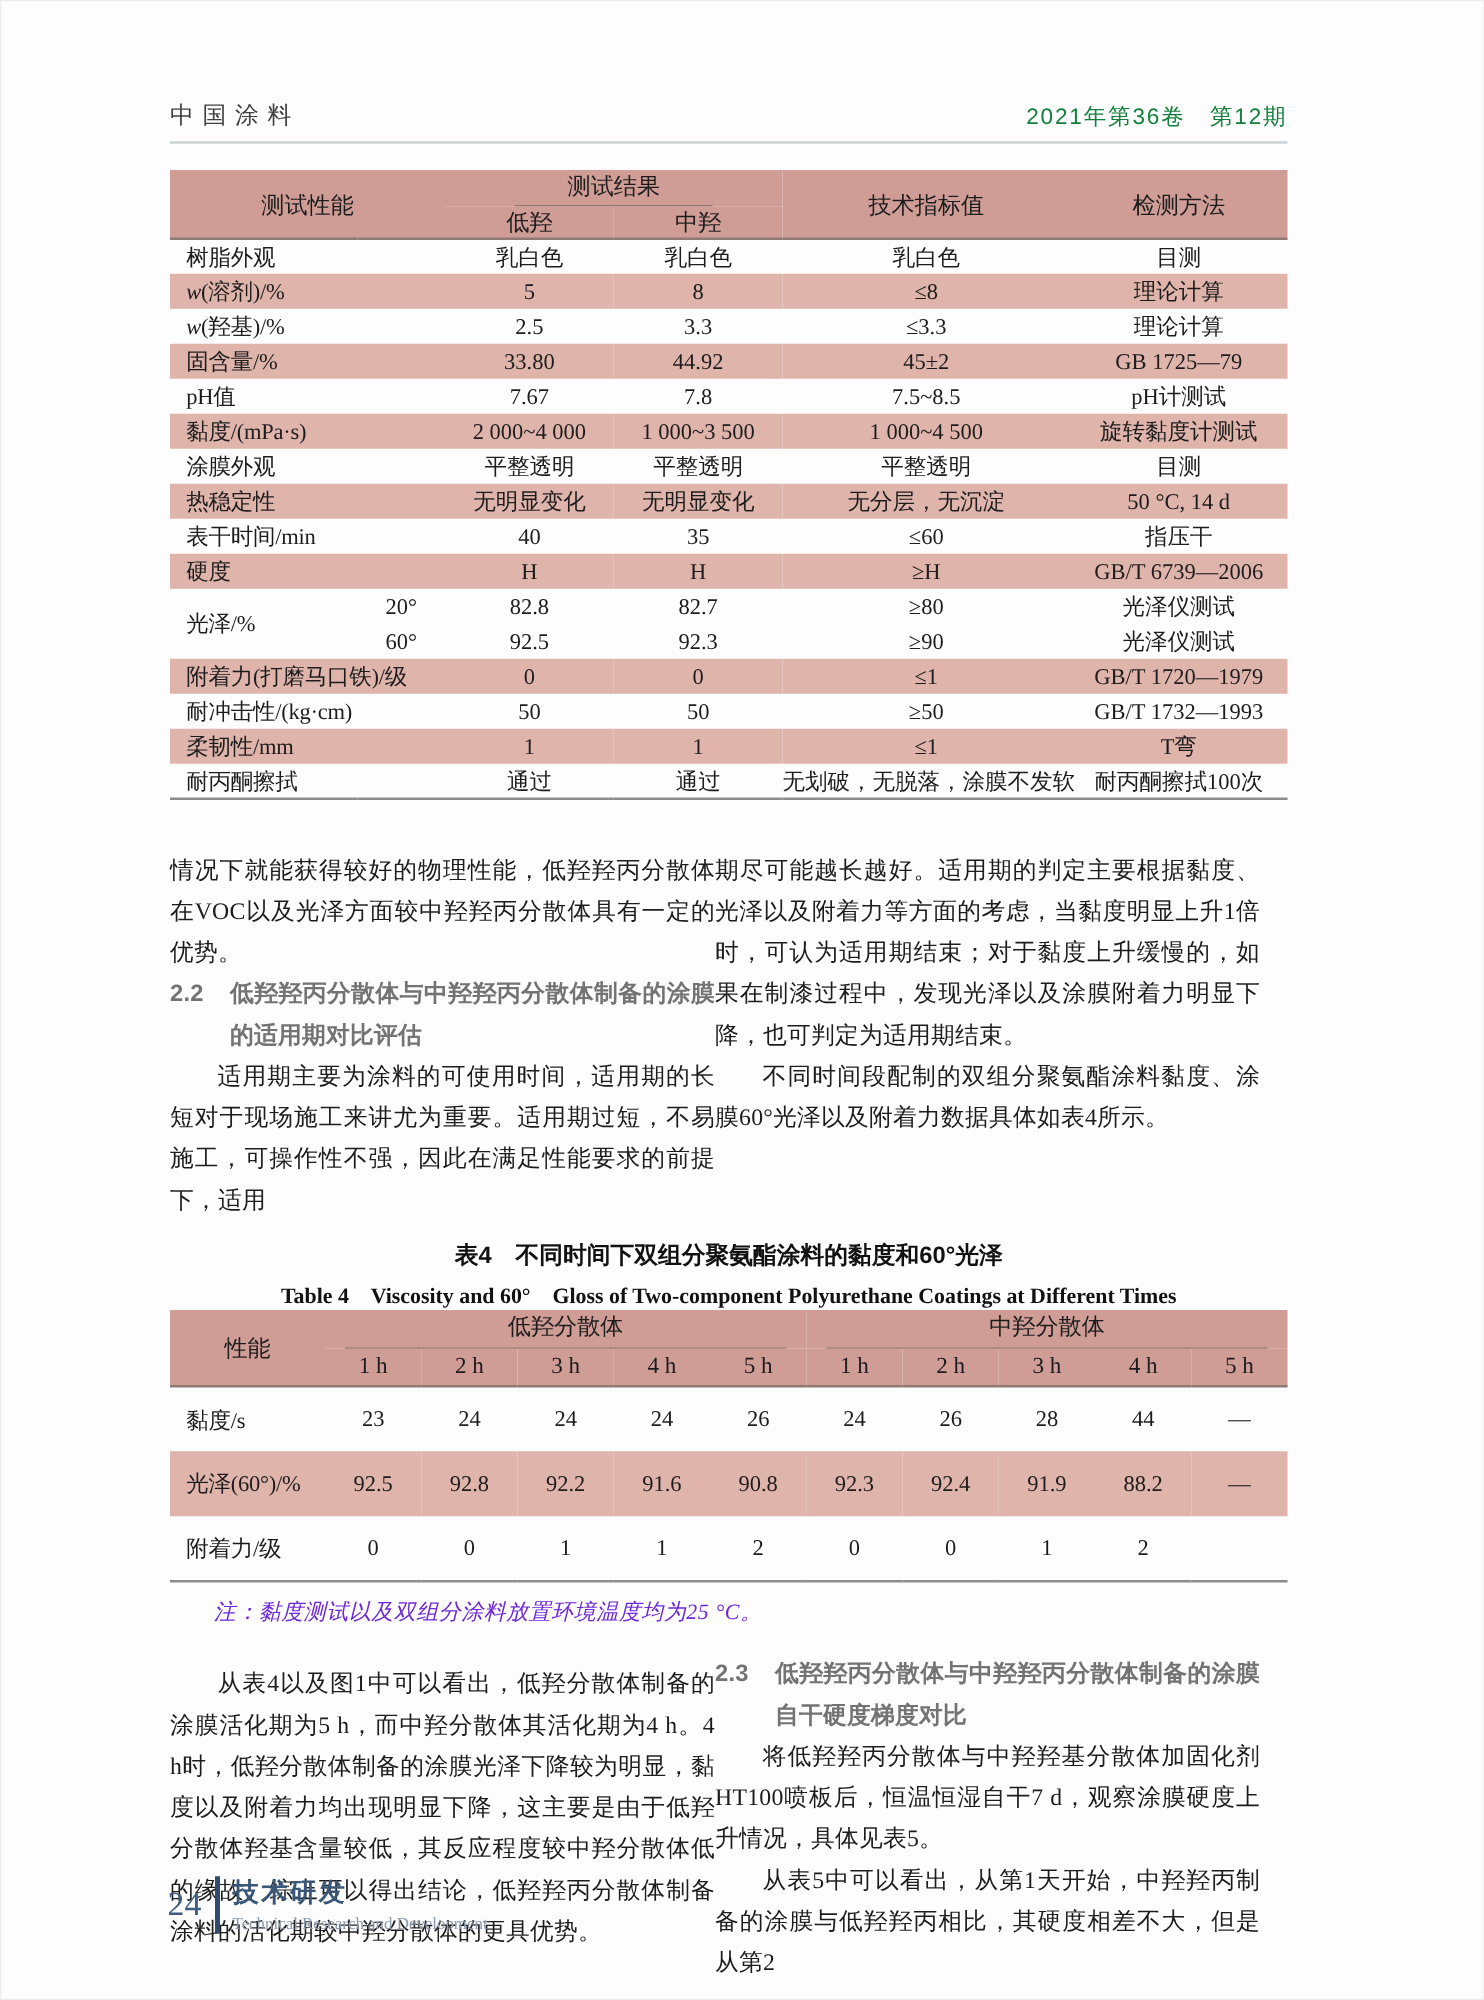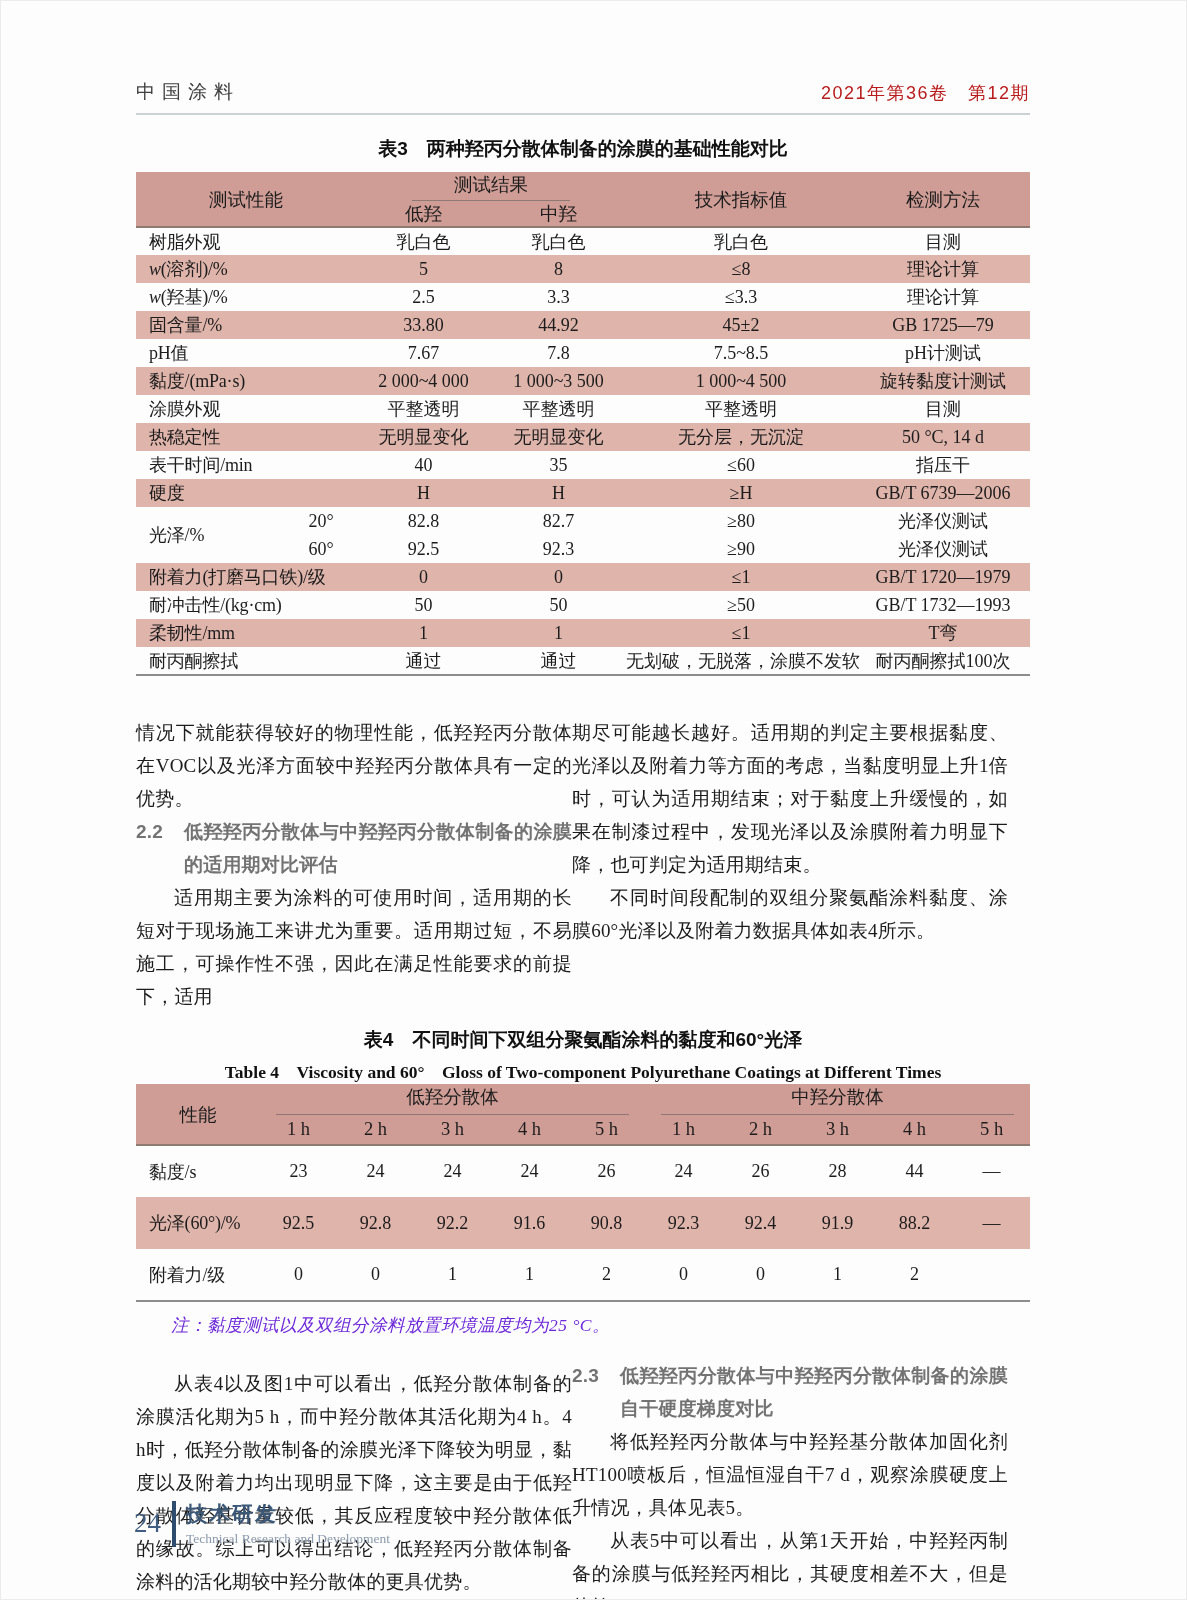--- a/index.html
+++ b/index.html
@@ -12,21 +12,21 @@
   .content { width:894px; margin:0 auto 0 135px; }
 
   
   .page-header {
     display:flex; justify-content:space-between; align-items:flex-end;
     padding-top:78px; padding-bottom:8px; border-bottom:2px solid #ccd1d4;
   }
   .journal-name { font-family:Liberation Sans, sans-serif;
     font-size:19px; color:#404040; letter-spacing:7px; }
   .issue-info { font-family:"Liberation Sans","DejaVu Sans",sans-serif;
-    font-size:18px; color:#b91c1c; letter-spacing:1.5px; }
+    font-size:18px; color:#15803d; letter-spacing:1.5px; }
 
   
   .caption { text-align:center; }
   .cap1 { margin-top:21px; }
   .cap-cn { font-family:"Liberation Sans","DejaVu Sans",sans-serif;
     font-weight:bold; font-size:19px; color:#111; }
   .cap-en { font-weight:bold; font-size:17.5px; color:#111; margin-top:7px; }
 
   
   table { width:100%; border-collapse:collapse; table-layout:fixed; }
@@ -78,21 +78,20 @@
 
 <div class="page">
   <div class="content">
 
     <div class="page-header">
       <span class="journal-name">中国涂料</span>
       <span class="issue-info">2021年第36卷　第12期</span>
     </div>
 
     <div class="caption cap1">
-      <div class="cap-cn">表3　两种羟丙分散体制备的涂膜的基础性能对比</div>
     </div>
 
     <table class="t3">
       <colgroup>
         <col style="width:150px">
           <col style="width:70px">
         <col style="width:135px">
           <col style="width:135px">
         <col style="width:230px">
           <col style="width:174px">

